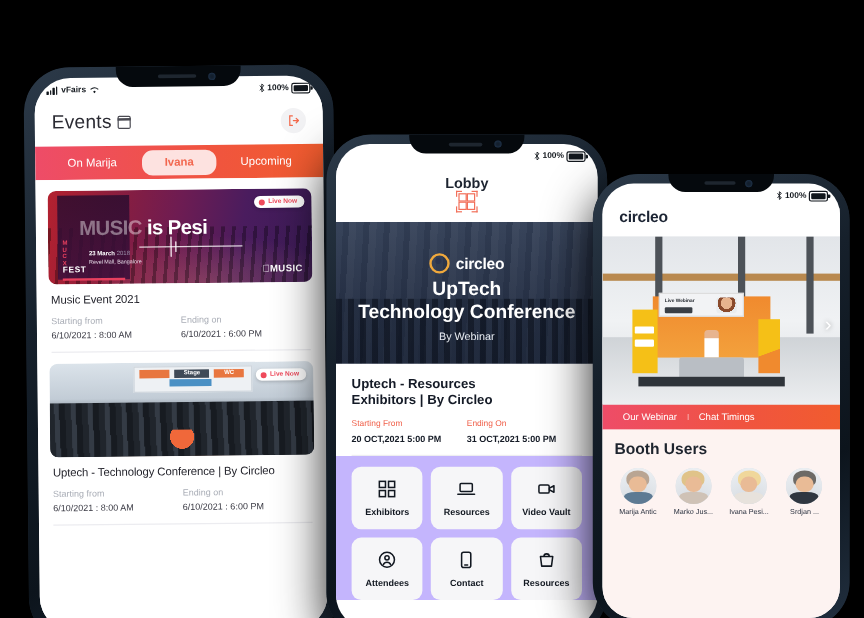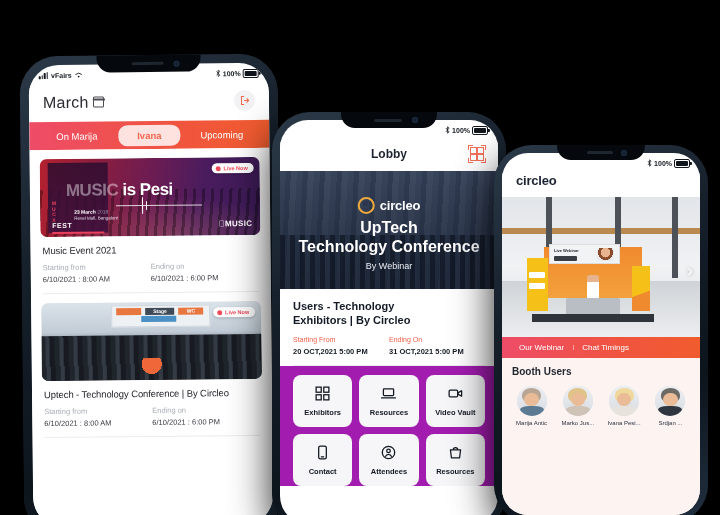--- a/index.html
+++ b/index.html
@@ -98,21 +98,21 @@
   .meta{display:flex;margin:7px 2px 0 2px;}
   .meta > div{width:50%;}
   .meta .lbl{font-size:7.5px;color:#a9adb6;}
   .meta .val{font-size:7.5px;color:#3a3a44;margin-top:3px;}
   .divider{height:1px;background:#ececf0;margin:9px 2px 0 2px;}
 
   
   #phone2{left:272px;top:112px;width:234px;height:420px;}
   #phone2 .screen{left:8px;top:8px;width:218px;height:404px;border-radius:28px;}
   #phone2 .notch{width:96px;height:16px;}
-  .lobbybar{display:flex;align-items:center;justify-content:space-between;padding:6px 13px 9px 13px;background:#fff;}
+  .lobbybar{display:flex;align-items:center;justify-content:space-between;padding:6px 13px 9px 13px;background:#fff;flex-direction:column;}
   .lobbybar .t{flex:1;text-align:center;font-size:12px;font-weight:bold;color:#1d2430;}
   .qr{width:16px;height:16px;position:relative;}
   .qr .c{position:absolute;width:5px;height:5px;border:1.2px solid #f2705a;}
   .qr .c.a{left:1px;top:1px;} .qr .c.b{right:1px;top:1px;}
   .qr .c.c2{left:1px;bottom:1px;} .qr .c.d{right:1px;bottom:1px;}
   .qr .k{position:absolute;width:4px;height:4px;border:1.3px solid #f2705a;border-right:none;border-bottom:none;}
   .qr .k.tl{left:-1px;top:-1px;} 
   .qr .k.tr{right:-1px;top:-1px;transform:rotate(90deg);}
   .qr .k.bl{left:-1px;bottom:-1px;transform:rotate(-90deg);}
   .qr .k.br{right:-1px;bottom:-1px;transform:rotate(180deg);}
@@ -133,21 +133,21 @@
   .hero .h2{position:absolute;left:0;right:0;top:67px;text-align:center;font-size:16px;color:#fff;font-weight:bold;white-space:nowrap;}
   .hero .h3{position:absolute;left:0;right:0;top:90px;text-align:center;font-size:9px;color:#e8ecf2;}
 
   .lobby-body{padding:10px 13px 0 13px;background:#fff;}
   .lobby-title{font-size:11px;font-weight:bold;color:#141a26;line-height:14px;}
   .lobby-meta{display:flex;margin-top:9px;}
   .lobby-meta > div{width:50%;}
   .lobby-meta .lbl{font-size:7px;color:#f0604a;}
   .lobby-meta .val{font-size:7.5px;color:#151b26;font-weight:bold;margin-top:4px;}
   .lobby-sep{height:1px;background:#ededf1;margin:9px 0 0 0;}
-  .grid{display:grid;grid-template-columns:repeat(3,1fr);gap:7px;padding:9px 13px 0 13px;background:#a21caf;}
+  .grid{display:grid;grid-template-columns:repeat(3,1fr);gap:7px;padding:9px 13px 0 13px;background:#c4b5fd;}
   .tile{background:#f6f6f8;border-radius:8px;height:52px;display:flex;flex-direction:column;
         align-items:center;justify-content:center;gap:6px;}
   .tile .lab{font-size:7.5px;font-weight:bold;color:#121821;}
   .tile svg{width:17px;height:17px;}
 
   
   #phone3{left:494px;top:145px;width:214px;height:378px;}
   #phone3 .screen{left:8px;top:8px;width:198px;height:362px;border-radius:26px;}
   #phone3 .notch{width:88px;height:15px;}
   .boothbar{text-align:center;padding:6px 0 9px 0;font-size:10.5px;color:#2a2f38;background:#fff;}
@@ -176,21 +176,21 @@
   .booth .person{position:absolute;left:45%;top:38%;width:10%;height:32%;
       background:linear-gradient(180deg,#e7b48f 0 30%,#fff 31%);border-radius:3px 3px 0 0;}
   .booth .base{position:absolute;left:0;right:0;bottom:-2%;height:10%;background:#2f343a;}
   .boothimg .arrow{position:absolute;right:7px;top:46%;font-size:17px;color:#fff;font-weight:300;text-shadow:0 0 4px rgba(0,0,0,.4);}
 
   .btabs{display:flex;align-items:center;height:21px;
          background:linear-gradient(90deg,#ee4c68 0%,#f0543f 60%,#f15c2e 100%);padding:0 8px;}
   .btabs span{color:#fff;font-size:8px;padding:0 9px;position:relative;}
   .btabs span + span:before{content:"";position:absolute;left:0;top:2px;bottom:2px;width:1px;background:rgba(255,255,255,.45);}
   .busers{background:#fdf3f1;padding:8px 10px 10px 10px;height:100%;}
-  .busers .h{font-size:10px;font-weight:bold;color:#1e242e;}
+  .busers .h{font-size:13px;font-weight:bold;color:#1e242e;}
   .avrow{display:flex;justify-content:space-between;margin-top:9px;}
   .av{width:22%;display:flex;flex-direction:column;align-items:center;gap:4px;}
   .av .pic{width:30px;height:30px;border-radius:50%;overflow:hidden;position:relative;background:#d9dde2;}
   .av .pic .bg{position:absolute;inset:0;background:radial-gradient(circle at 50% 120%,#cfd5dc,#eef1f4);}
   .av .pic .hair{position:absolute;left:18%;top:6%;width:64%;height:46%;border-radius:50% 50% 40% 40%;}
   .av .pic .skin{position:absolute;left:26%;top:22%;width:48%;height:46%;border-radius:50%;background:#e9bb96;}
   .av .pic .body{position:absolute;left:10%;bottom:0;width:80%;height:32%;border-radius:40% 40% 0 0;}
   .av .nm{font-size:6px;color:#2b3240;white-space:nowrap;}
 </style>
 </head>
@@ -222,21 +222,21 @@
             </svg>
           <span>100%</span>
           <span class="batt">
               <i></i>
             </span>
         </div>
       </div>
 
       <div class="appbar">
         <div class="appbar-title">
-          <span>March</span>
+          <span>Events</span>
           <span class="cal-ico"></span>
         </div>
         <div class="logout-btn">
           <svg viewBox="0 0 14 14">
             <path d="M6 2H3.2v10H6" stroke="#f2684a" stroke-width="1.3" fill="none" stroke-linecap="round"></path>
             <path d="M7 7h5M10 4.7L12.4 7 10 9.3" stroke="#f2684a" stroke-width="1.3" fill="none" stroke-linecap="round" stroke-linejoin="round"></path>
           </svg>
         </div>
       </div>
 
@@ -365,21 +365,21 @@
           <span class="ring"></span>
           <span class="lt">circleo</span>
         </div>
         <div class="h1">UpTech</div>
         <div class="h2">Technology Conference</div>
         <div class="h3">By Webinar</div>
       </div>
 
       <div class="lobby-body">
         <div class="lobby-title">
-          <span>Users - Technology</span><br>
+          <span>Uptech - Resources</span><br>
           <span>Exhibitors | By Circleo</span>
         </div>
         <div class="lobby-meta">
           <div>
             <div class="lbl">Starting From</div>
             <div class="val">20 OCT,2021   5:00 PM</div>
           </div>
           <div>
             <div class="lbl">Ending On</div>
             <div class="val">31 OCT,2021   5:00 PM</div>
@@ -407,32 +407,32 @@
         </div>
         <div class="tile">
           <svg viewBox="0 0 20 20" fill="none" stroke="#121821" stroke-width="1.5">
               <rect x="2.5" y="6" width="10" height="8" rx="1.4"></rect>
               <path d="M12.8 9.2l4.4-2.4v6.4l-4.4-2.4z" stroke-linejoin="round"></path>
             </svg>
           <span class="lab">Video Vault</span>
         </div>
         <div class="tile">
           <svg viewBox="0 0 20 20" fill="none" stroke="#121821" stroke-width="1.5">
-              <rect x="5.5" y="2.5" width="9" height="15" rx="2"></rect>
-              <path d="M8.6 15.1h2.8" stroke-linecap="round"></path>
-            </svg>
-          <span class="lab">Contact</span>
-        </div>
-        <div class="tile">
-          <svg viewBox="0 0 20 20" fill="none" stroke="#121821" stroke-width="1.5">
               <circle cx="10" cy="10" r="7.3"></circle>
               <circle cx="10" cy="8.1" r="2.1"></circle>
               <path d="M6.2 15.1c.8-1.9 2.2-2.8 3.8-2.8s3 .9 3.8 2.8"></path>
             </svg>
           <span class="lab">Attendees</span>
+        </div>
+        <div class="tile">
+          <svg viewBox="0 0 20 20" fill="none" stroke="#121821" stroke-width="1.5">
+              <rect x="5.5" y="2.5" width="9" height="15" rx="2"></rect>
+              <path d="M8.6 15.1h2.8" stroke-linecap="round"></path>
+            </svg>
+          <span class="lab">Contact</span>
         </div>
         <div class="tile">
           <svg viewBox="0 0 20 20" fill="none" stroke="#121821" stroke-width="1.5">
               <path d="M4 6.8h12l-1.2 9.4H5.2z" stroke-linejoin="round"></path>
               <path d="M7.4 6.8a2.6 2.6 0 015.2 0"></path>
             </svg>
           <span class="lab">Resources</span>
         </div>
       </div>
 

